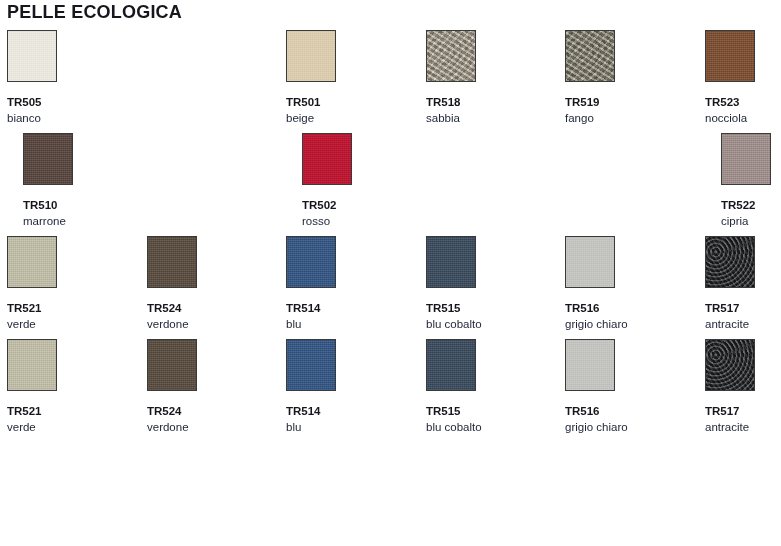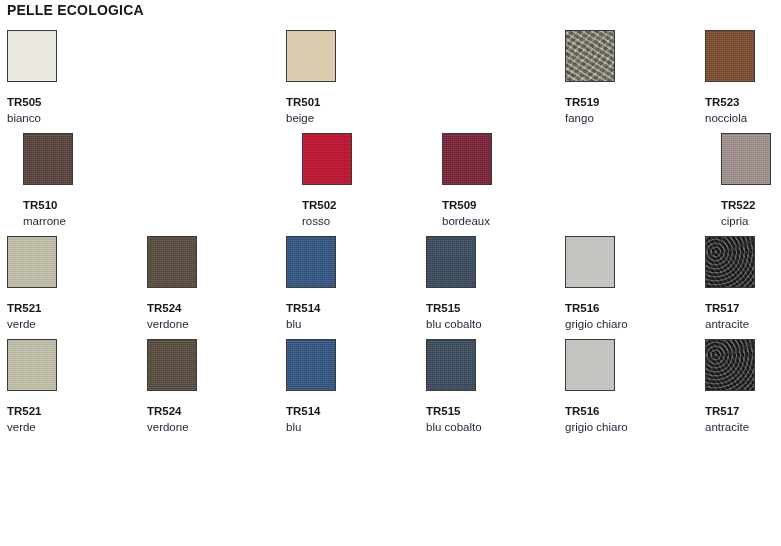--- a/index.html
+++ b/index.html
@@ -13,21 +13,21 @@
     height: 546px;
     font-family: "Liberation Sans", sans-serif;
     color: #1a1a2e;
     overflow: hidden;
     position: relative;
   }
   #page-title {
     position: absolute;
     left: 7px;
     top: 2px;
-    font-size: 14px;
+    font-size: 18px;
     font-weight: bold;
     letter-spacing: 0.2px;
     color: #16161d;
     white-space: nowrap;
   }
   #swatch-grid {
     position: absolute;
     left: 0;
     top: 30px;
     width: 781px;
@@ -104,20 +104,27 @@
         <div class="swatch-code">TR505</div>
         <div class="swatch-name">bianco</div>
       </div>
       <div class="swatch-cell" style="left: 286px;">
         <div class="swatch-chip grain-fine" style="width: 50px; height: 52px; background: rgb(224, 207, 176);">
           <div class="grain"></div>
         </div>
         <div class="swatch-code">TR501</div>
         <div class="swatch-name">beige</div>
       </div>
+      <div class="swatch-cell" style="left: 426px;">
+        <div class="swatch-chip grain-coarse" style="width: 50px; height: 52px; background: rgb(182, 171, 151);">
+          <div class="grain"></div>
+        </div>
+        <div class="swatch-code">TR518</div>
+        <div class="swatch-name">sabbia</div>
+      </div>
       <div class="swatch-cell" style="left: 565px;">
         <div class="swatch-chip grain-coarse" style="width: 50px; height: 52px; background: rgb(141, 137, 115);">
           <div class="grain"></div>
         </div>
         <div class="swatch-code">TR519</div>
         <div class="swatch-name">fango</div>
       </div>
       <div class="swatch-cell" style="left: 705px;">
         <div class="swatch-chip grain-normal" style="width: 50px; height: 52px; background: rgb(122, 75, 44);">
           <div class="grain"></div>
@@ -133,27 +140,20 @@
         </div>
         <div class="swatch-code">TR510</div>
         <div class="swatch-name">marrone</div>
       </div>
       <div class="swatch-cell" style="left: 286px;">
         <div class="swatch-chip grain-fine" style="width: 50px; height: 52px; background: rgb(189, 19, 46);">
           <div class="grain"></div>
         </div>
         <div class="swatch-code">TR502</div>
         <div class="swatch-name">rosso</div>
-      </div>
-      <div class="swatch-cell" style="left: 426px;">
-        <div class="swatch-chip grain-normal" style="width: 50px; height: 52px; background: rgb(122, 31, 53);">
-          <div class="grain"></div>
-        </div>
-        <div class="swatch-code">TR509</div>
-        <div class="swatch-name">bordeaux</div>
       </div>
       <div class="swatch-cell" style="left: 705px;">
         <div class="swatch-chip grain-normal" style="width: 50px; height: 52px; background: rgb(160, 142, 139);">
           <div class="grain"></div>
         </div>
         <div class="swatch-code">TR522</div>
         <div class="swatch-name">cipria</div>
       </div>
     </div>
     <div class="swatch-row" style="height: 103px;">

